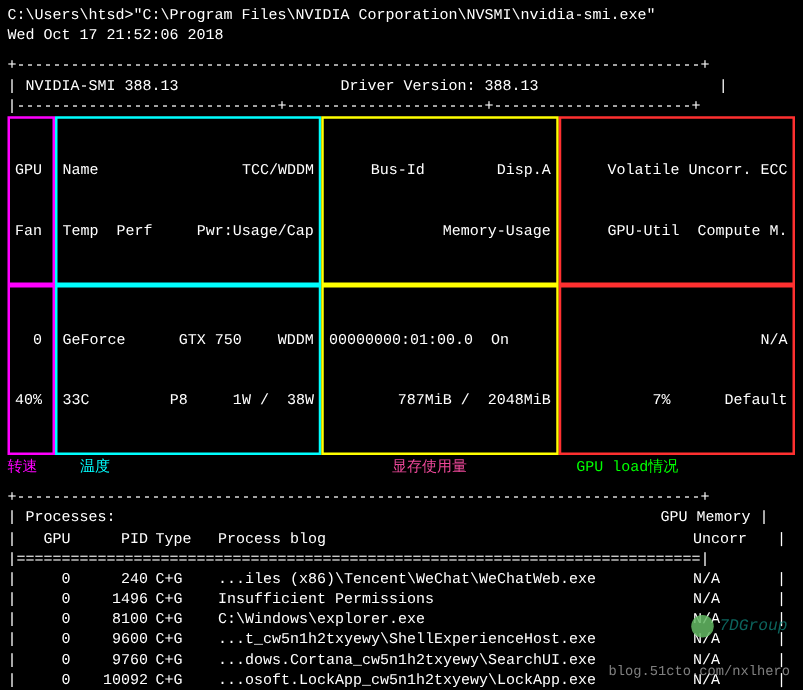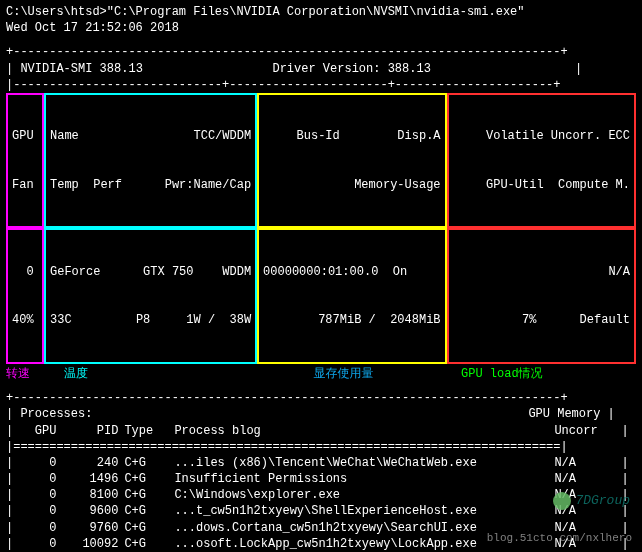--- a/index.html
+++ b/index.html
@@ -61,21 +61,21 @@
     .col1 { width: 38px; }
     .col2 { width: 216px; }
     .col3 { width: 192px; }
     .col4 { width: 192px; }
     .label-row {
       display: flex;
       padding-top: 2px;
     }
     .label-magenta { color: #ff00ff; }
     .label-cyan { color: #00ffff; }
-    .label-yellow { color: #0ea5e9; }
+    .label-yellow { color: #ec4899; }
     .label-green { color: #00ff00; }
     .proc-header {
       display: flex;
       white-space: pre;
     }
     .proc-row {
       display: flex;
       white-space: pre;
     }
     .proc-gpu { width: 42px; text-align: right; padding-right: 6px; }
@@ -134,21 +134,21 @@
       <div>GPU</div>
       <div>Fan</div>
     </div>
     <div class="cell col2 border-cyan">
       <div style="display:flex;justify-content:space-between;">
         <span>Name</span>
         <span>TCC/WDDM</span>
       </div>
       <div style="display:flex;justify-content:space-between;">
         <span>Temp  Perf</span>
-        <span>Pwr:Name/Cap</span>
+        <span>Pwr:Usage/Cap</span>
       </div>
     </div>
     <div class="cell col3 border-yellow">
       <div style="text-align:right;">Bus-Id        Disp.A</div>
       <div style="text-align:right;">Memory-Usage</div>
     </div>
     <div class="cell col4 border-red">
       <div style="text-align:right;">Volatile Uncorr. ECC</div>
       <div style="text-align:right;">GPU-Util  Compute M.</div>
     </div>

